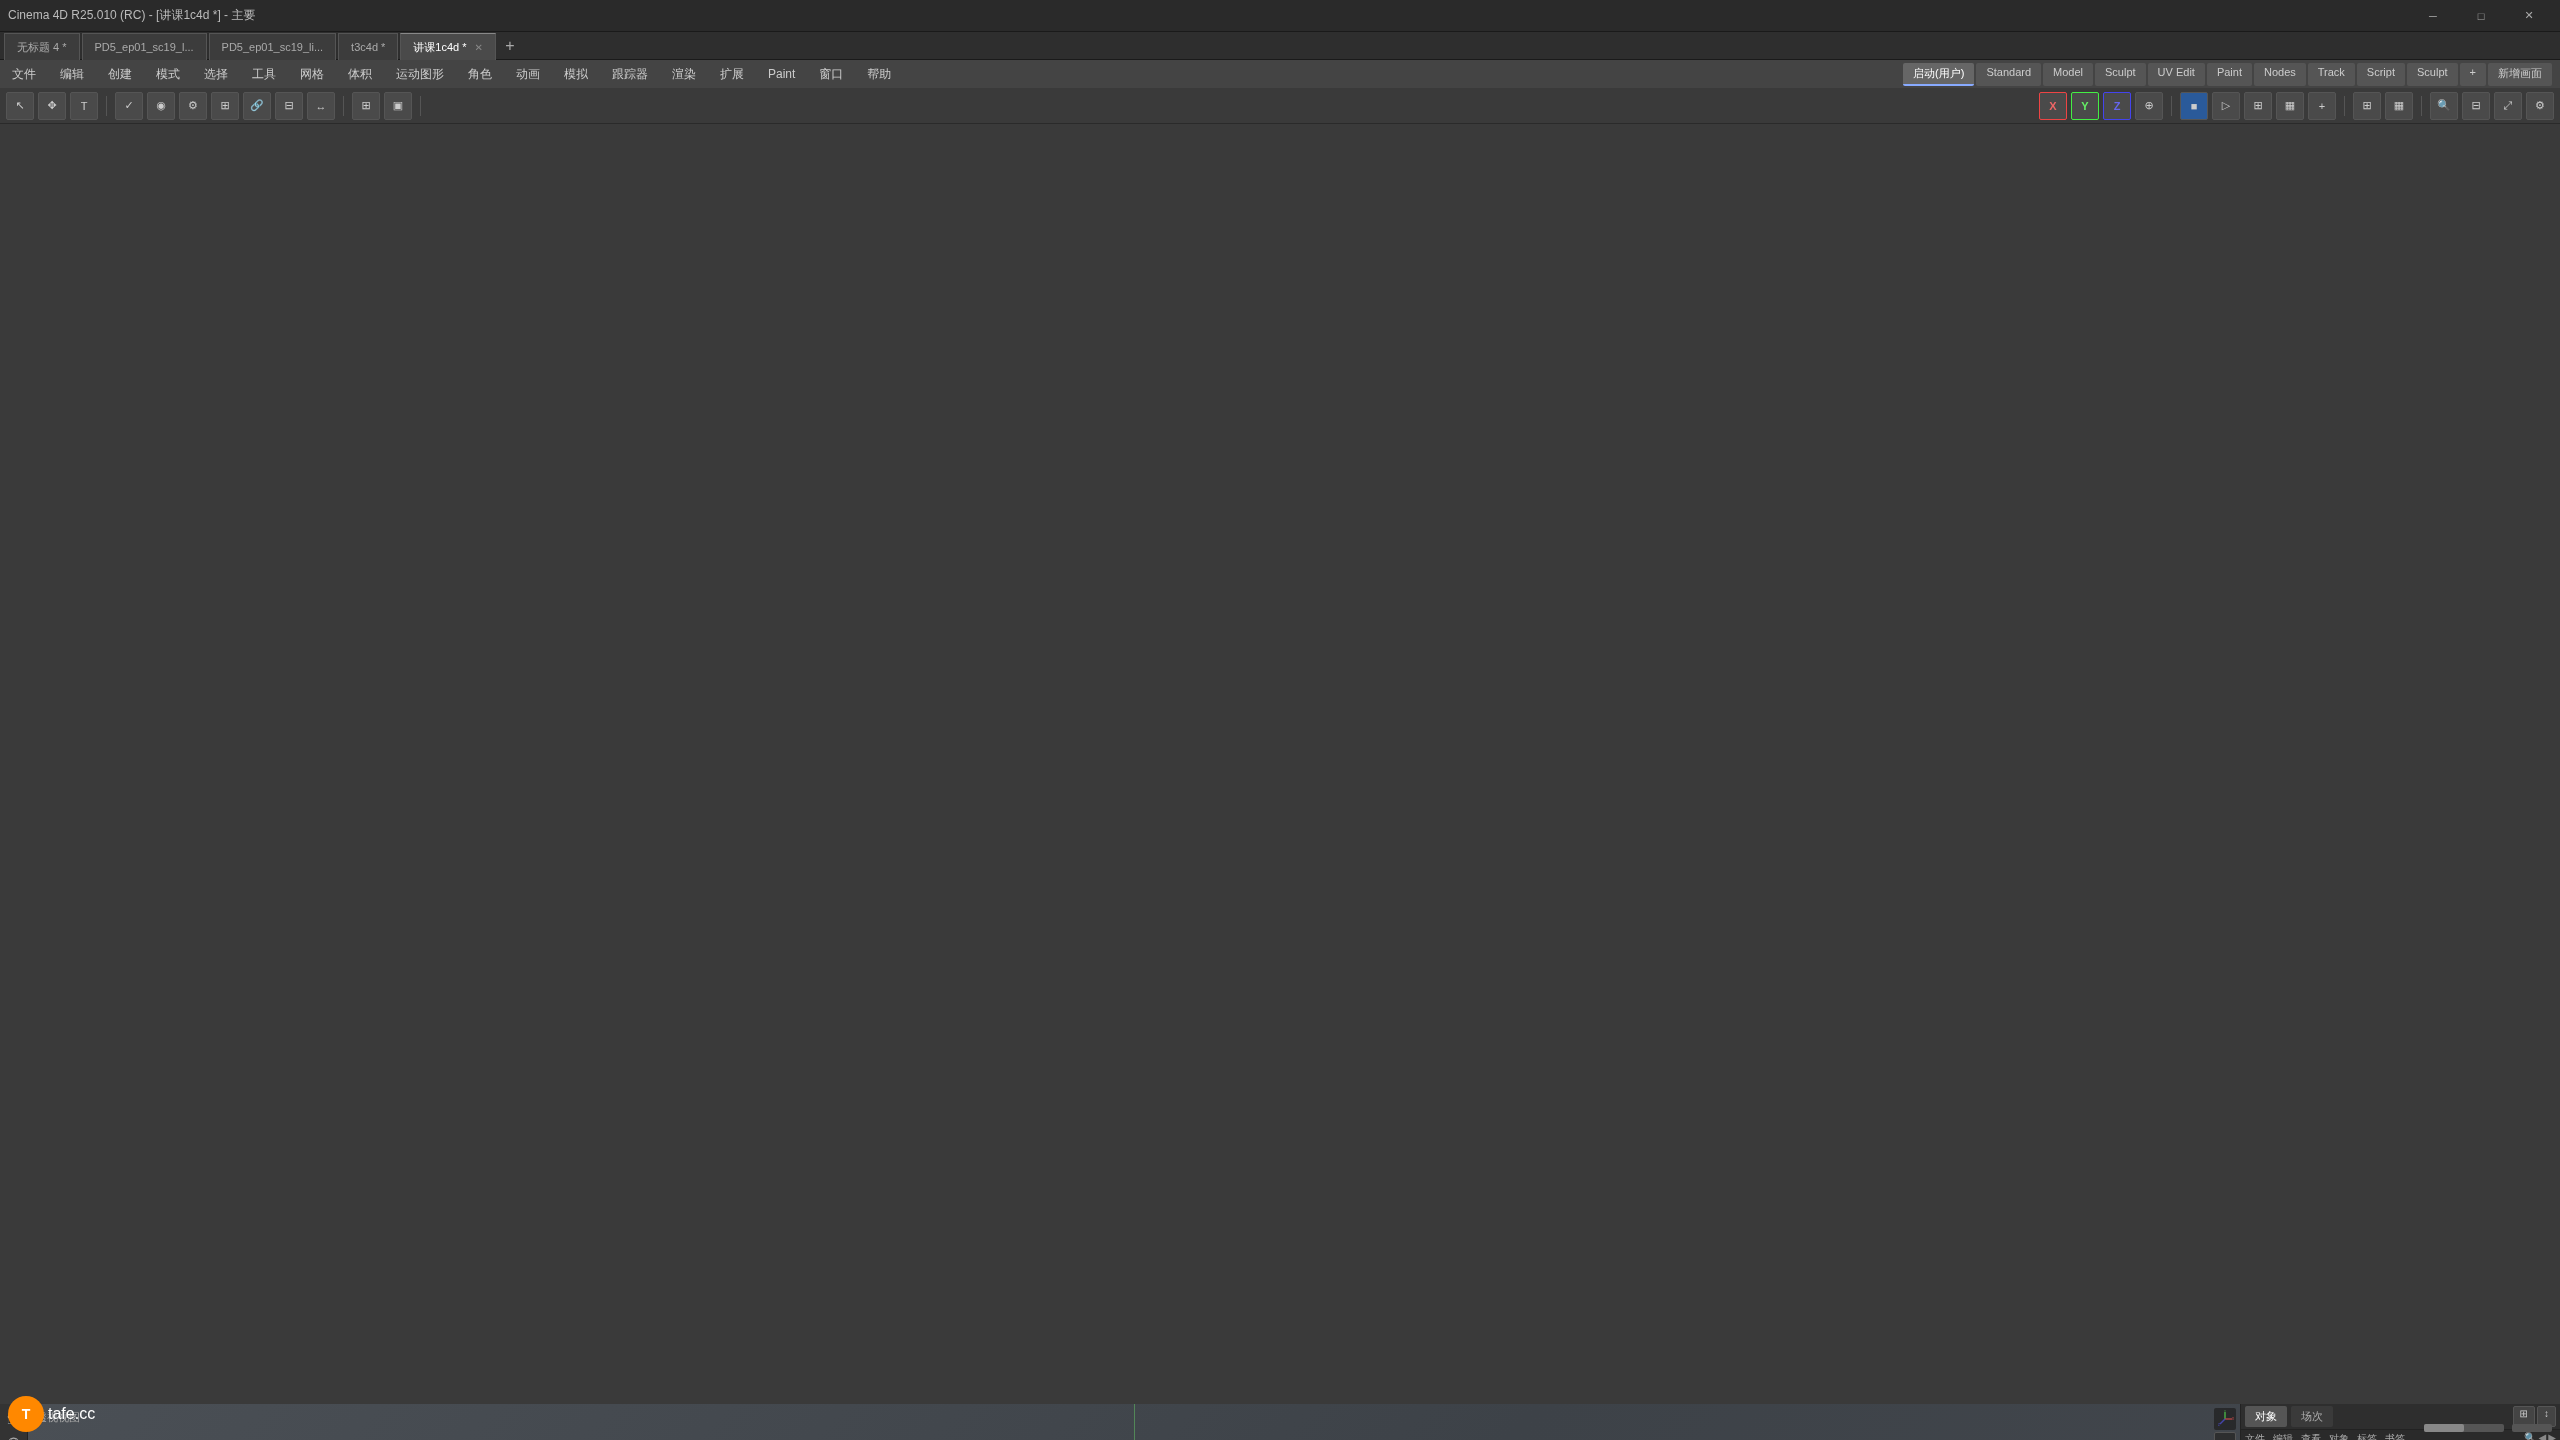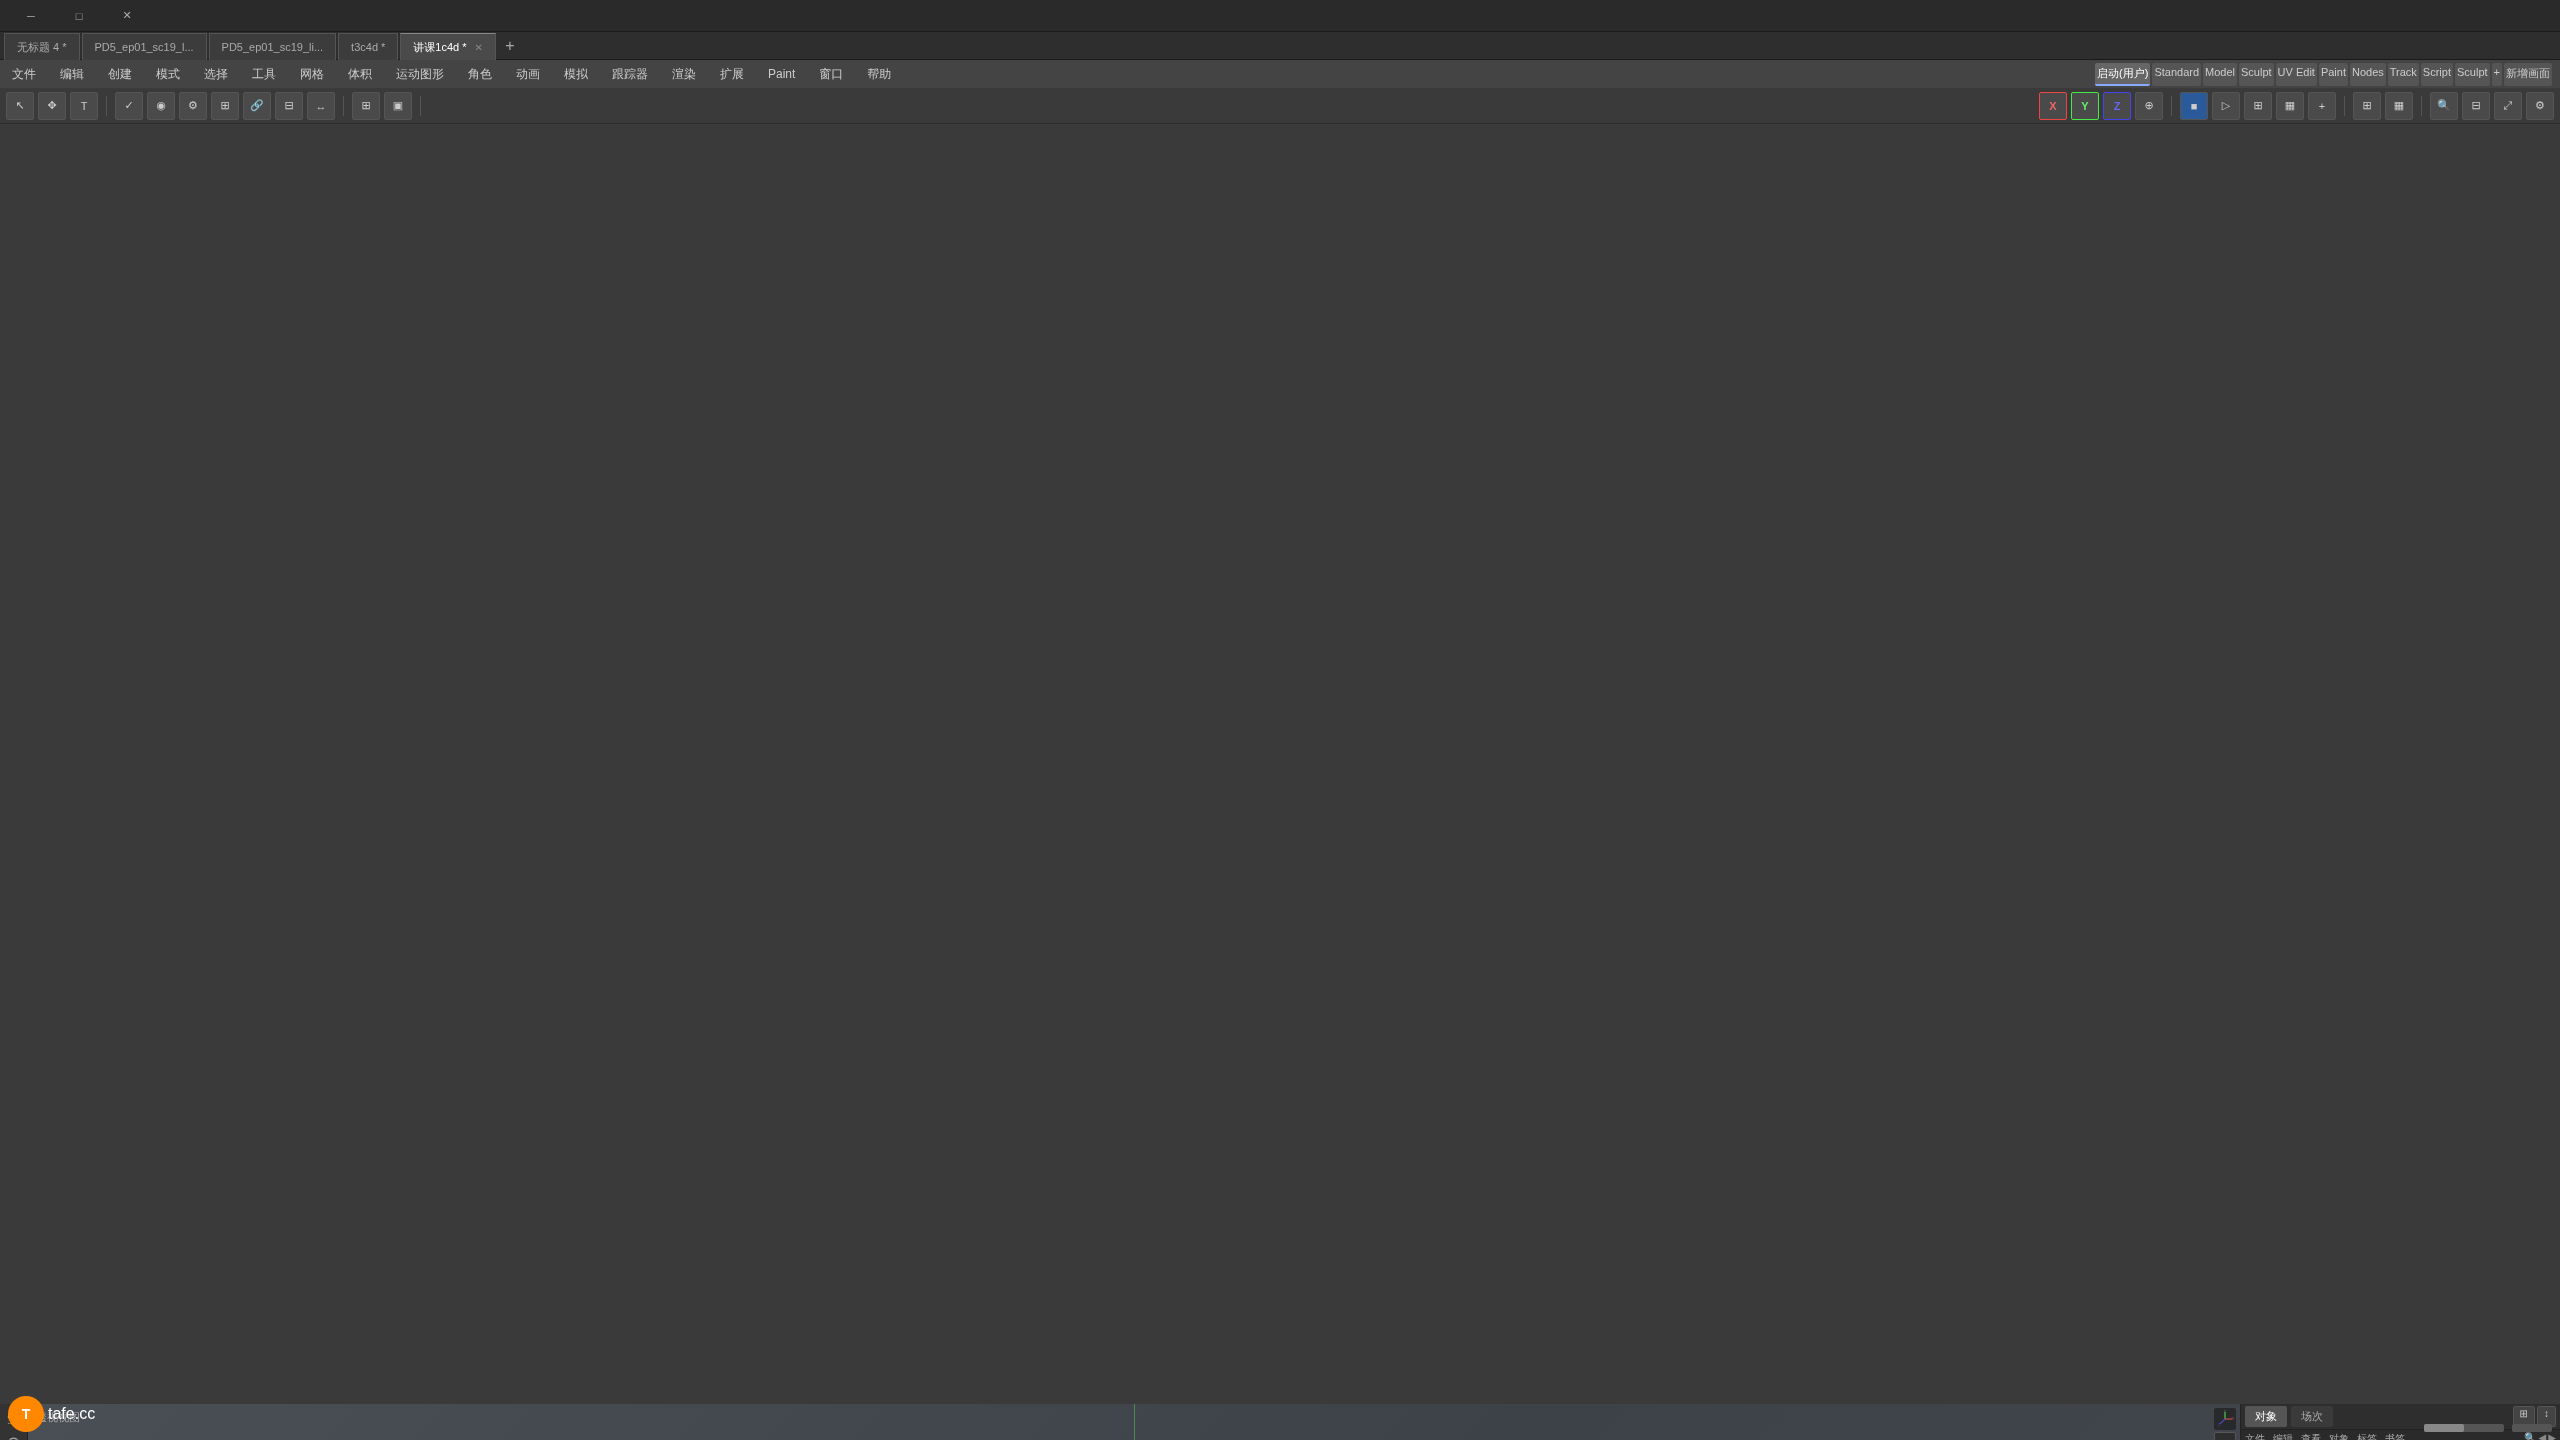--- a/index.html
+++ b/index.html
@@ -97,21 +97,21 @@
       height: 28px;
       padding: 0 8px;
       gap: 16px;
     }
     #top-nav .workspace-tabs {
       display: flex;
       margin-left: auto;
       gap: 2px;
     }
     .workspace-tab {
-      padding: 3px 2px;
+      padding: 3px 10px;
       background: #555;
       color: #ccc;
       font-size: 11px;
       cursor: pointer;
       border-radius: 2px;
     }
     .workspace-tab.active {
       background: #666;
       color: #fff;
       border-bottom: 2px solid #88aaff;
@@ -210,20 +210,21 @@
       border-radius: 2px;
       cursor: pointer;
       color: #aaa;
       font-size: 9px;
     }
   </style>
 </head>
 <body>
 
 <div id="title-bar">
+  <span class="app-title">Cinema 4D R25.010 (RC) - [讲课1c4d *] - 主要</span>
   <div class="window-controls">
     <div class="win-btn">─</div>
     <div class="win-btn">□</div>
     <div class="win-btn close">✕</div>
   </div>
 </div>
 
 <div id="tab-bar">
   <div class="tab">无标题 4 *</div>
   <div class="tab">PD5_ep01_sc19_l...</div>

